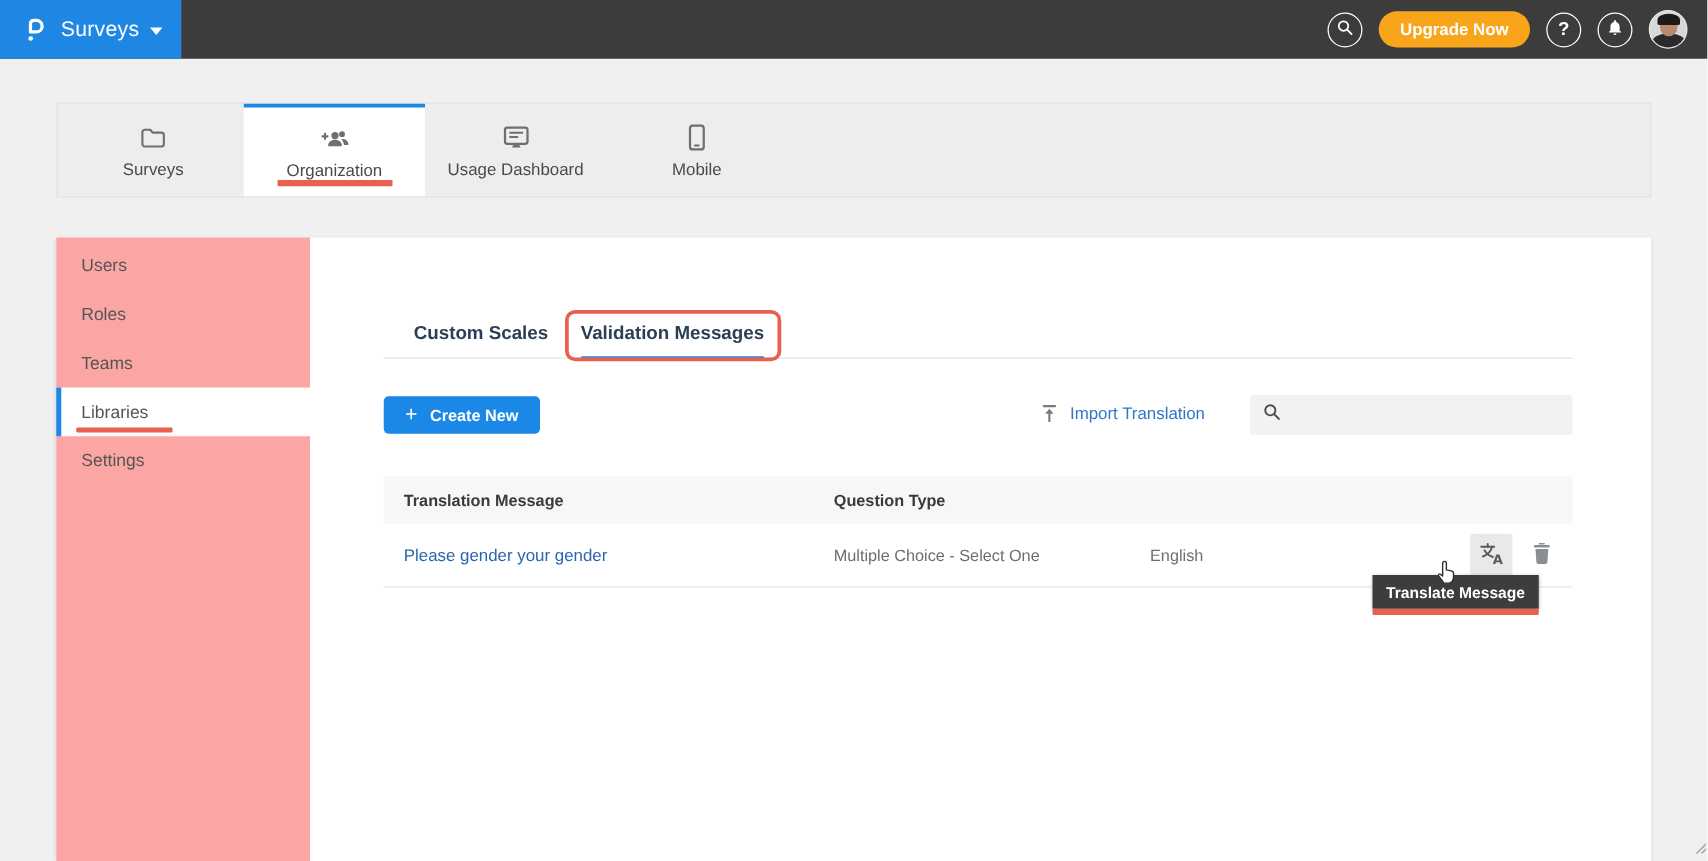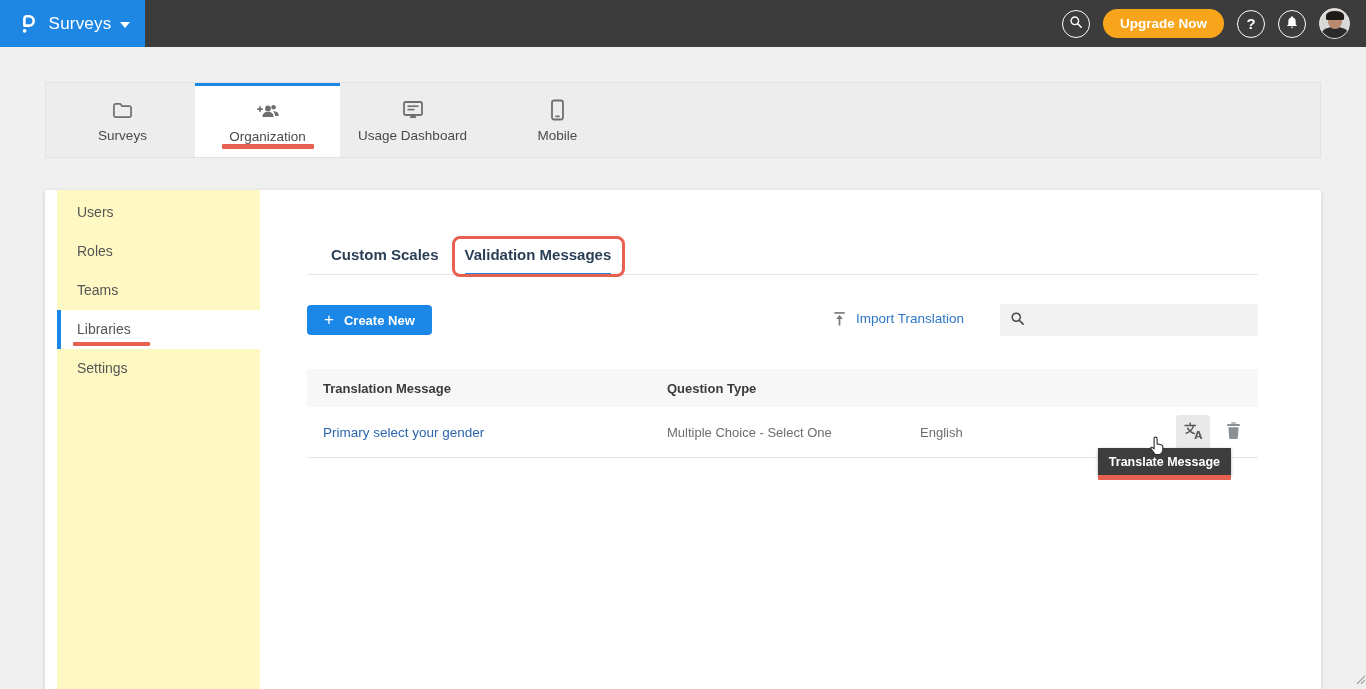--- a/index.html
+++ b/index.html
@@ -59,26 +59,26 @@
   .banner-title { color:#fff; font-size:16.5px; margin-left:66px; }
   .banner-bullets { margin-left:auto; margin-right:88px; list-style:none; }
   .banner-bullets li { color:#e7ebf5; font-size:11.5px; font-weight:bold; line-height:22px; position:relative; padding-left:16px; }
   .banner-bullets li::before { content:""; position:absolute; left:2px; top:9px; width:5px; height:5px; border-radius:50%; background:#e7ebf5; }
 
   
   .main-card {
     position:absolute; left:45px; right:45px; top:190px; bottom:0;
     background:#fff; box-shadow:0 1px 4px rgba(0,0,0,.15);
   }
-  .side-nav { position:absolute; left:12px; top:0; bottom:0; width:203px; background:#fef9c3; padding-top:3px; }
+  .side-nav { position:absolute; left:0; top:0; bottom:0; width:203px; background:#fca5a5; padding-top:3px; }
   .side-item { height:39px; line-height:39px; padding-left:20px; font-size:14px; color:#555; cursor:pointer; position:relative; }
   .side-item.active { background:#fff; border-left:4px solid #1b87e6; padding-left:16px; }
   .lib-underline { position:absolute; left:12px; bottom:3px; width:77px; height:4px; }
 
-  .content { position:absolute; left:203px; right:0; top:0; bottom:0; padding:5px 63px 0 59px; }
+  .content { position:absolute; left:203px; right:0; top:0; bottom:0; padding:17px 63px 0 59px; }
 
   .content-tabs { margin-top:42px; display:flex; gap:26px; border-bottom:1px solid #e5e5e5; }
   .ctab { padding:9px 0 11px; font-size:15px; font-weight:600; color:#2a3f55; cursor:pointer; position:relative; margin-bottom:0; }
   .ctab:first-child { margin-left:24px; }
   .blue-underline { position:absolute; left:0; right:0; bottom:-2px; height:3px; background:#1b87e6; }
   .annotation-ring {
     position:absolute; top:-1px; left:-13px; right:-14px; bottom:-3px;
     border:3.5px solid #e8604f; border-radius:8px; pointer-events:none;
   }
 
@@ -269,21 +269,21 @@
       </div>
     </div>
 
     <div class="table-wrap">
       <div class="thead">
         <span>Translation Message</span>
         <span>Question Type</span>
         <span></span>
       </div>
       <div class="trow">
-        <a class="cell-link">Primary select your gender</a>
+        <a class="cell-link">Please gender your gender</a>
         <span>Multiple Choice - Select One</span>
         <span>English</span>
         <div class="row-actions">
           <button class="translate-btn">
             <span>
               <svg width="21" height="20" viewBox="0 0 21 20">
                 <g stroke="#5a5a5a" stroke-width="1.5" fill="none" stroke-linecap="round">
                   <line x1="2" y1="4.4" x2="12.4" y2="4.4"></line>
                   <line x1="7.2" y1="2.2" x2="7.2" y2="4.4"></line>
                   <path d="M10.6 4.6 C9.6 8.2 6.6 11 3.2 12.2"></path>

